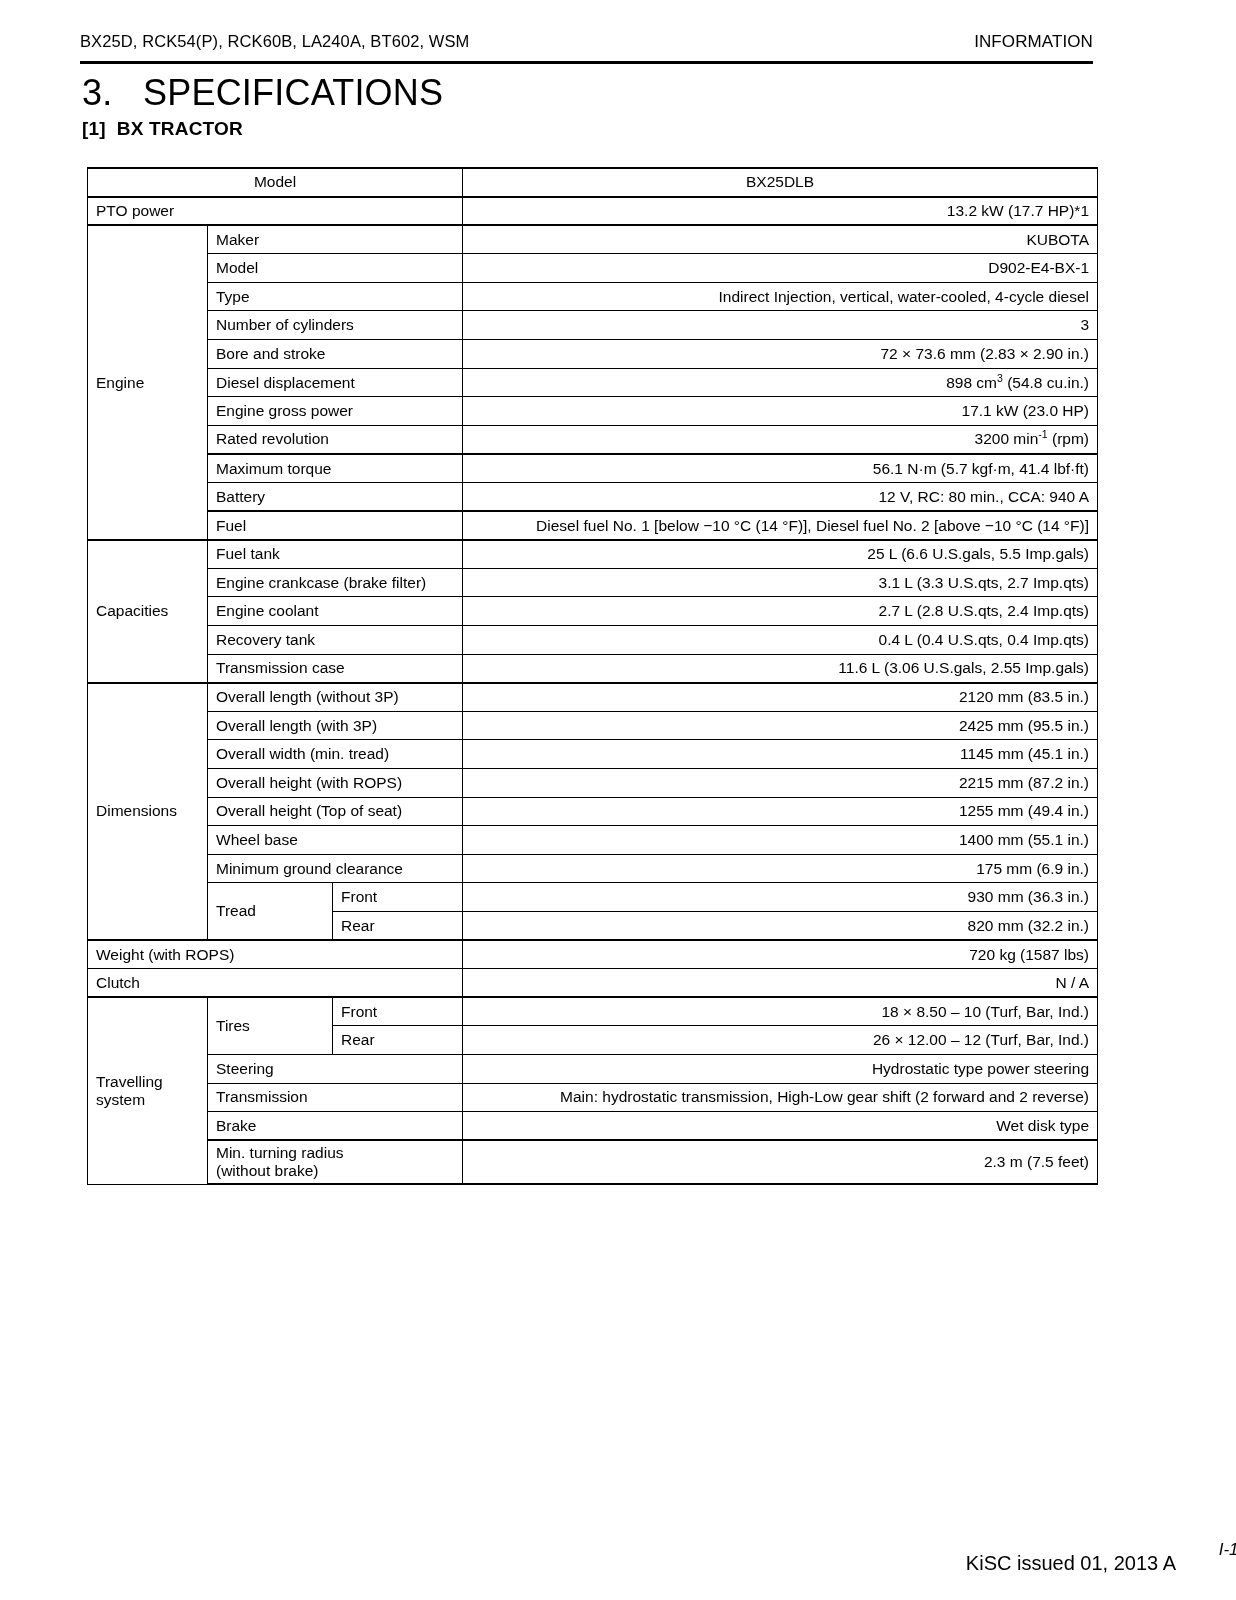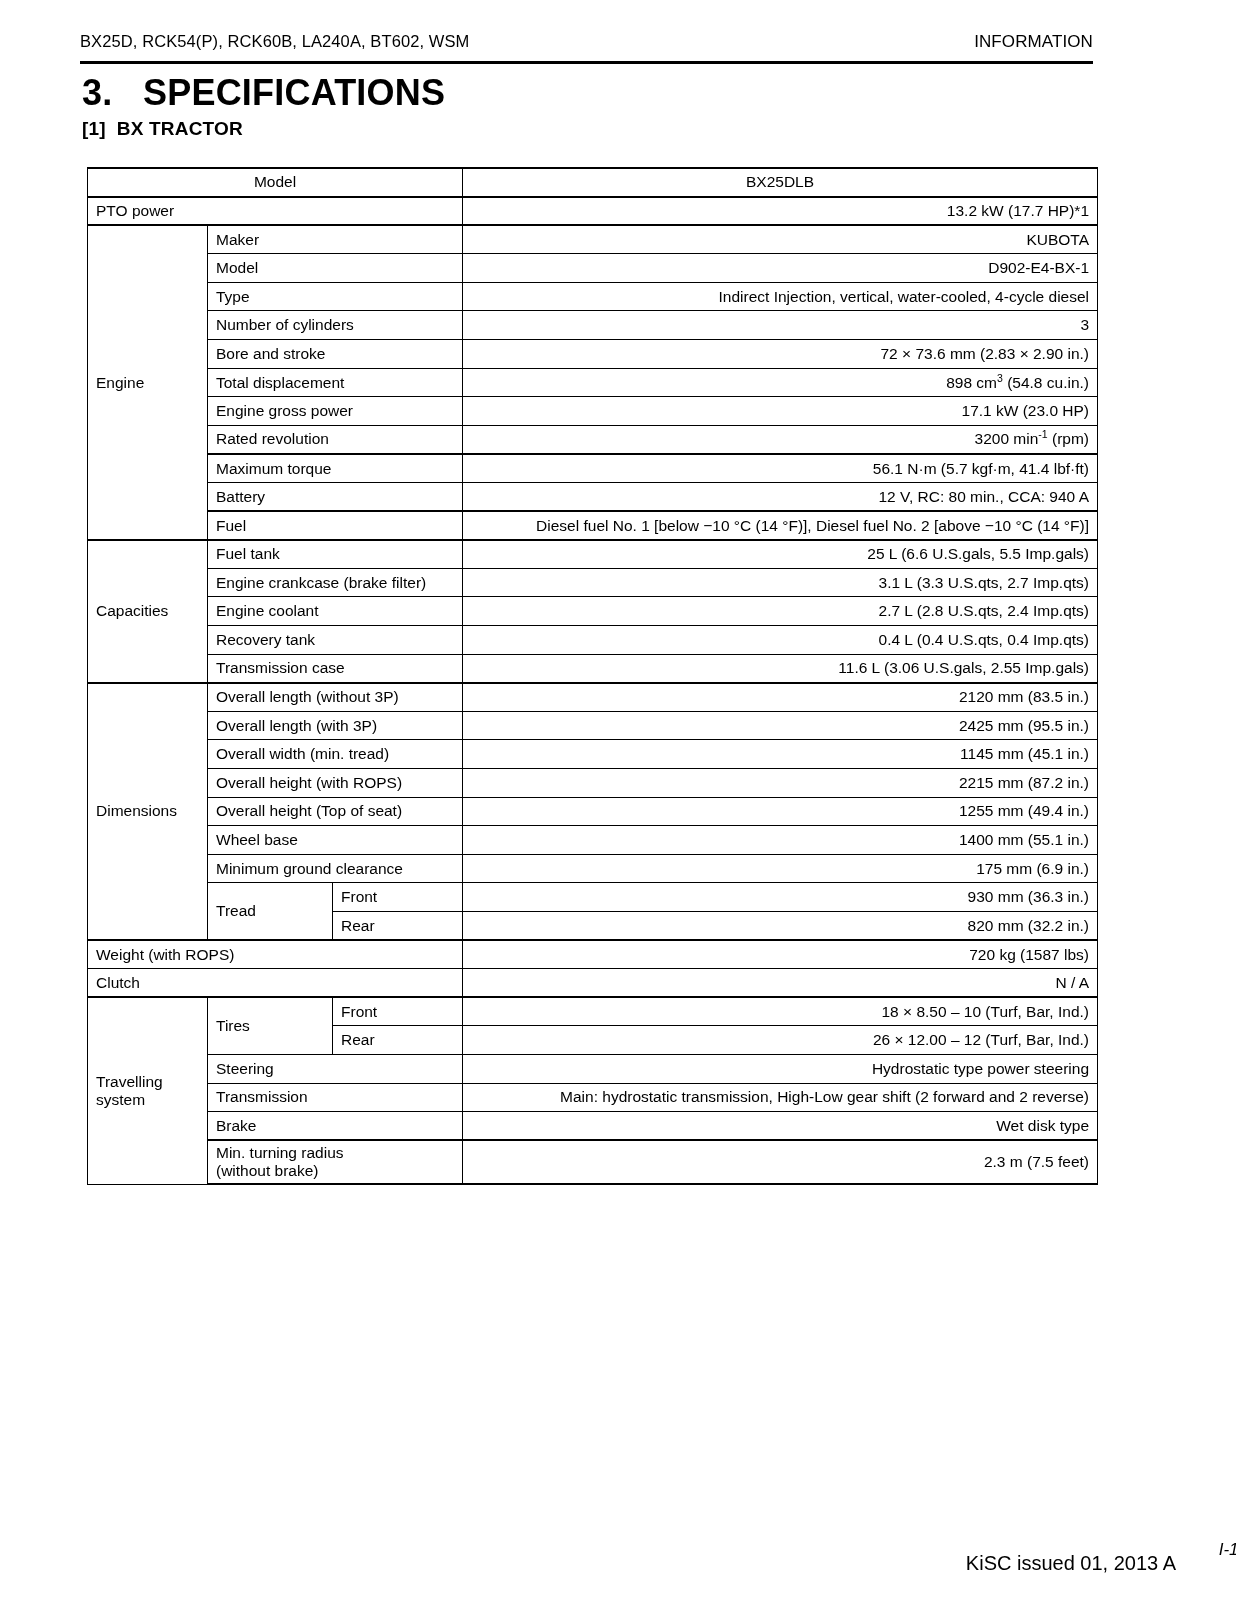--- a/index.html
+++ b/index.html
@@ -44,21 +44,21 @@
     height: 3px;
     background: #000;
   }
 
   
   .title-main {
     position: absolute;
     left: 70px;
     top: 72px;
     font-size: 36px;
-    font-weight: bold;
+    font-weight: normal;
     letter-spacing: 0.2px;
     white-space: pre;
   }
   .title-sub {
     position: absolute;
     left: 70px;
     top: 118px;
     font-size: 19px;
     font-weight: bold;
     letter-spacing: 0.2px;
@@ -160,21 +160,21 @@
       </tr>
       <tr class="r">
         <td class="lbl" colspan="2">Number of cylinders</td>
         <td class="val">3</td>
       </tr>
       <tr class="r">
         <td class="lbl" colspan="2">Bore and stroke</td>
         <td class="val">72 × 73.6 mm (2.83 × 2.90 in.)</td>
       </tr>
       <tr class="r">
-        <td class="lbl" colspan="2">Total displacement</td>
+        <td class="lbl" colspan="2">Diesel displacement</td>
         <td class="val"><span>898 cm</span><sup>3</sup><span> (54.8 cu.in.)</span></td>
       </tr>
       <tr class="r">
         <td class="lbl" colspan="2">Engine gross power</td>
         <td class="val">17.1 kW (23.0 HP)</td>
       </tr>
       <tr class="r">
         <td class="lbl" colspan="2">Rated revolution</td>
         <td class="val"><span>3200 min</span><sup>-1</sup><span> (rpm)</span></td>
       </tr>

